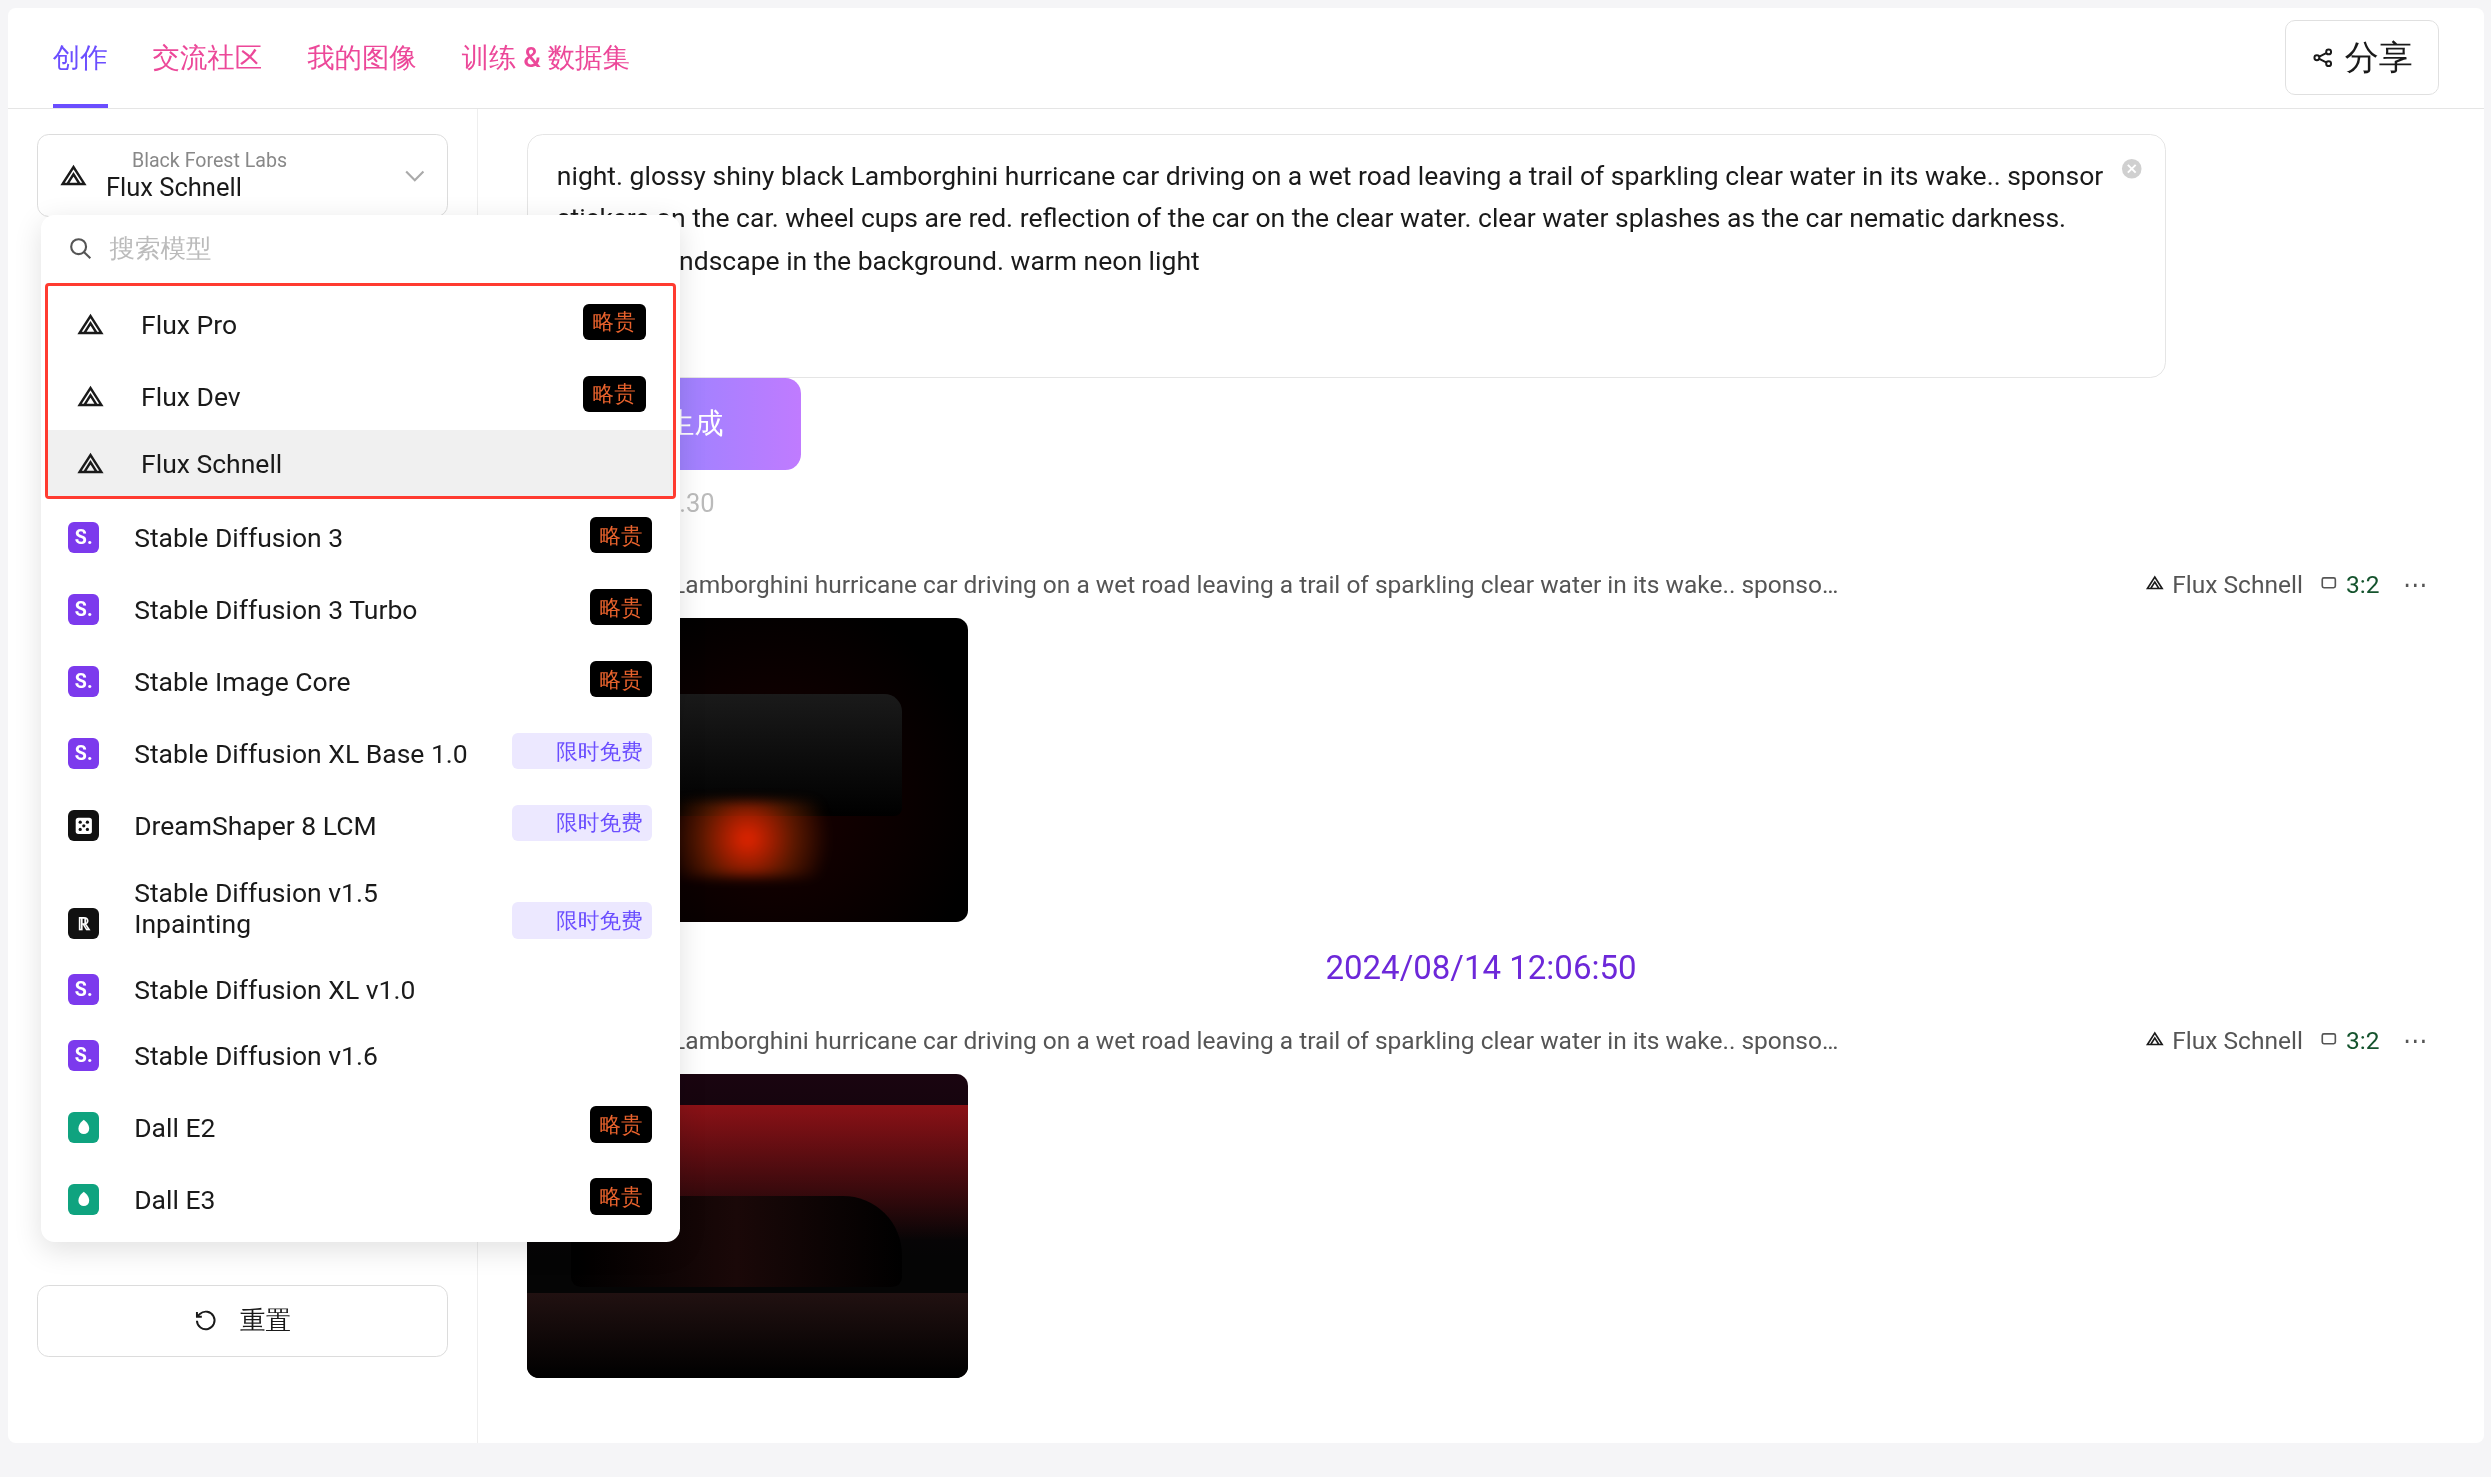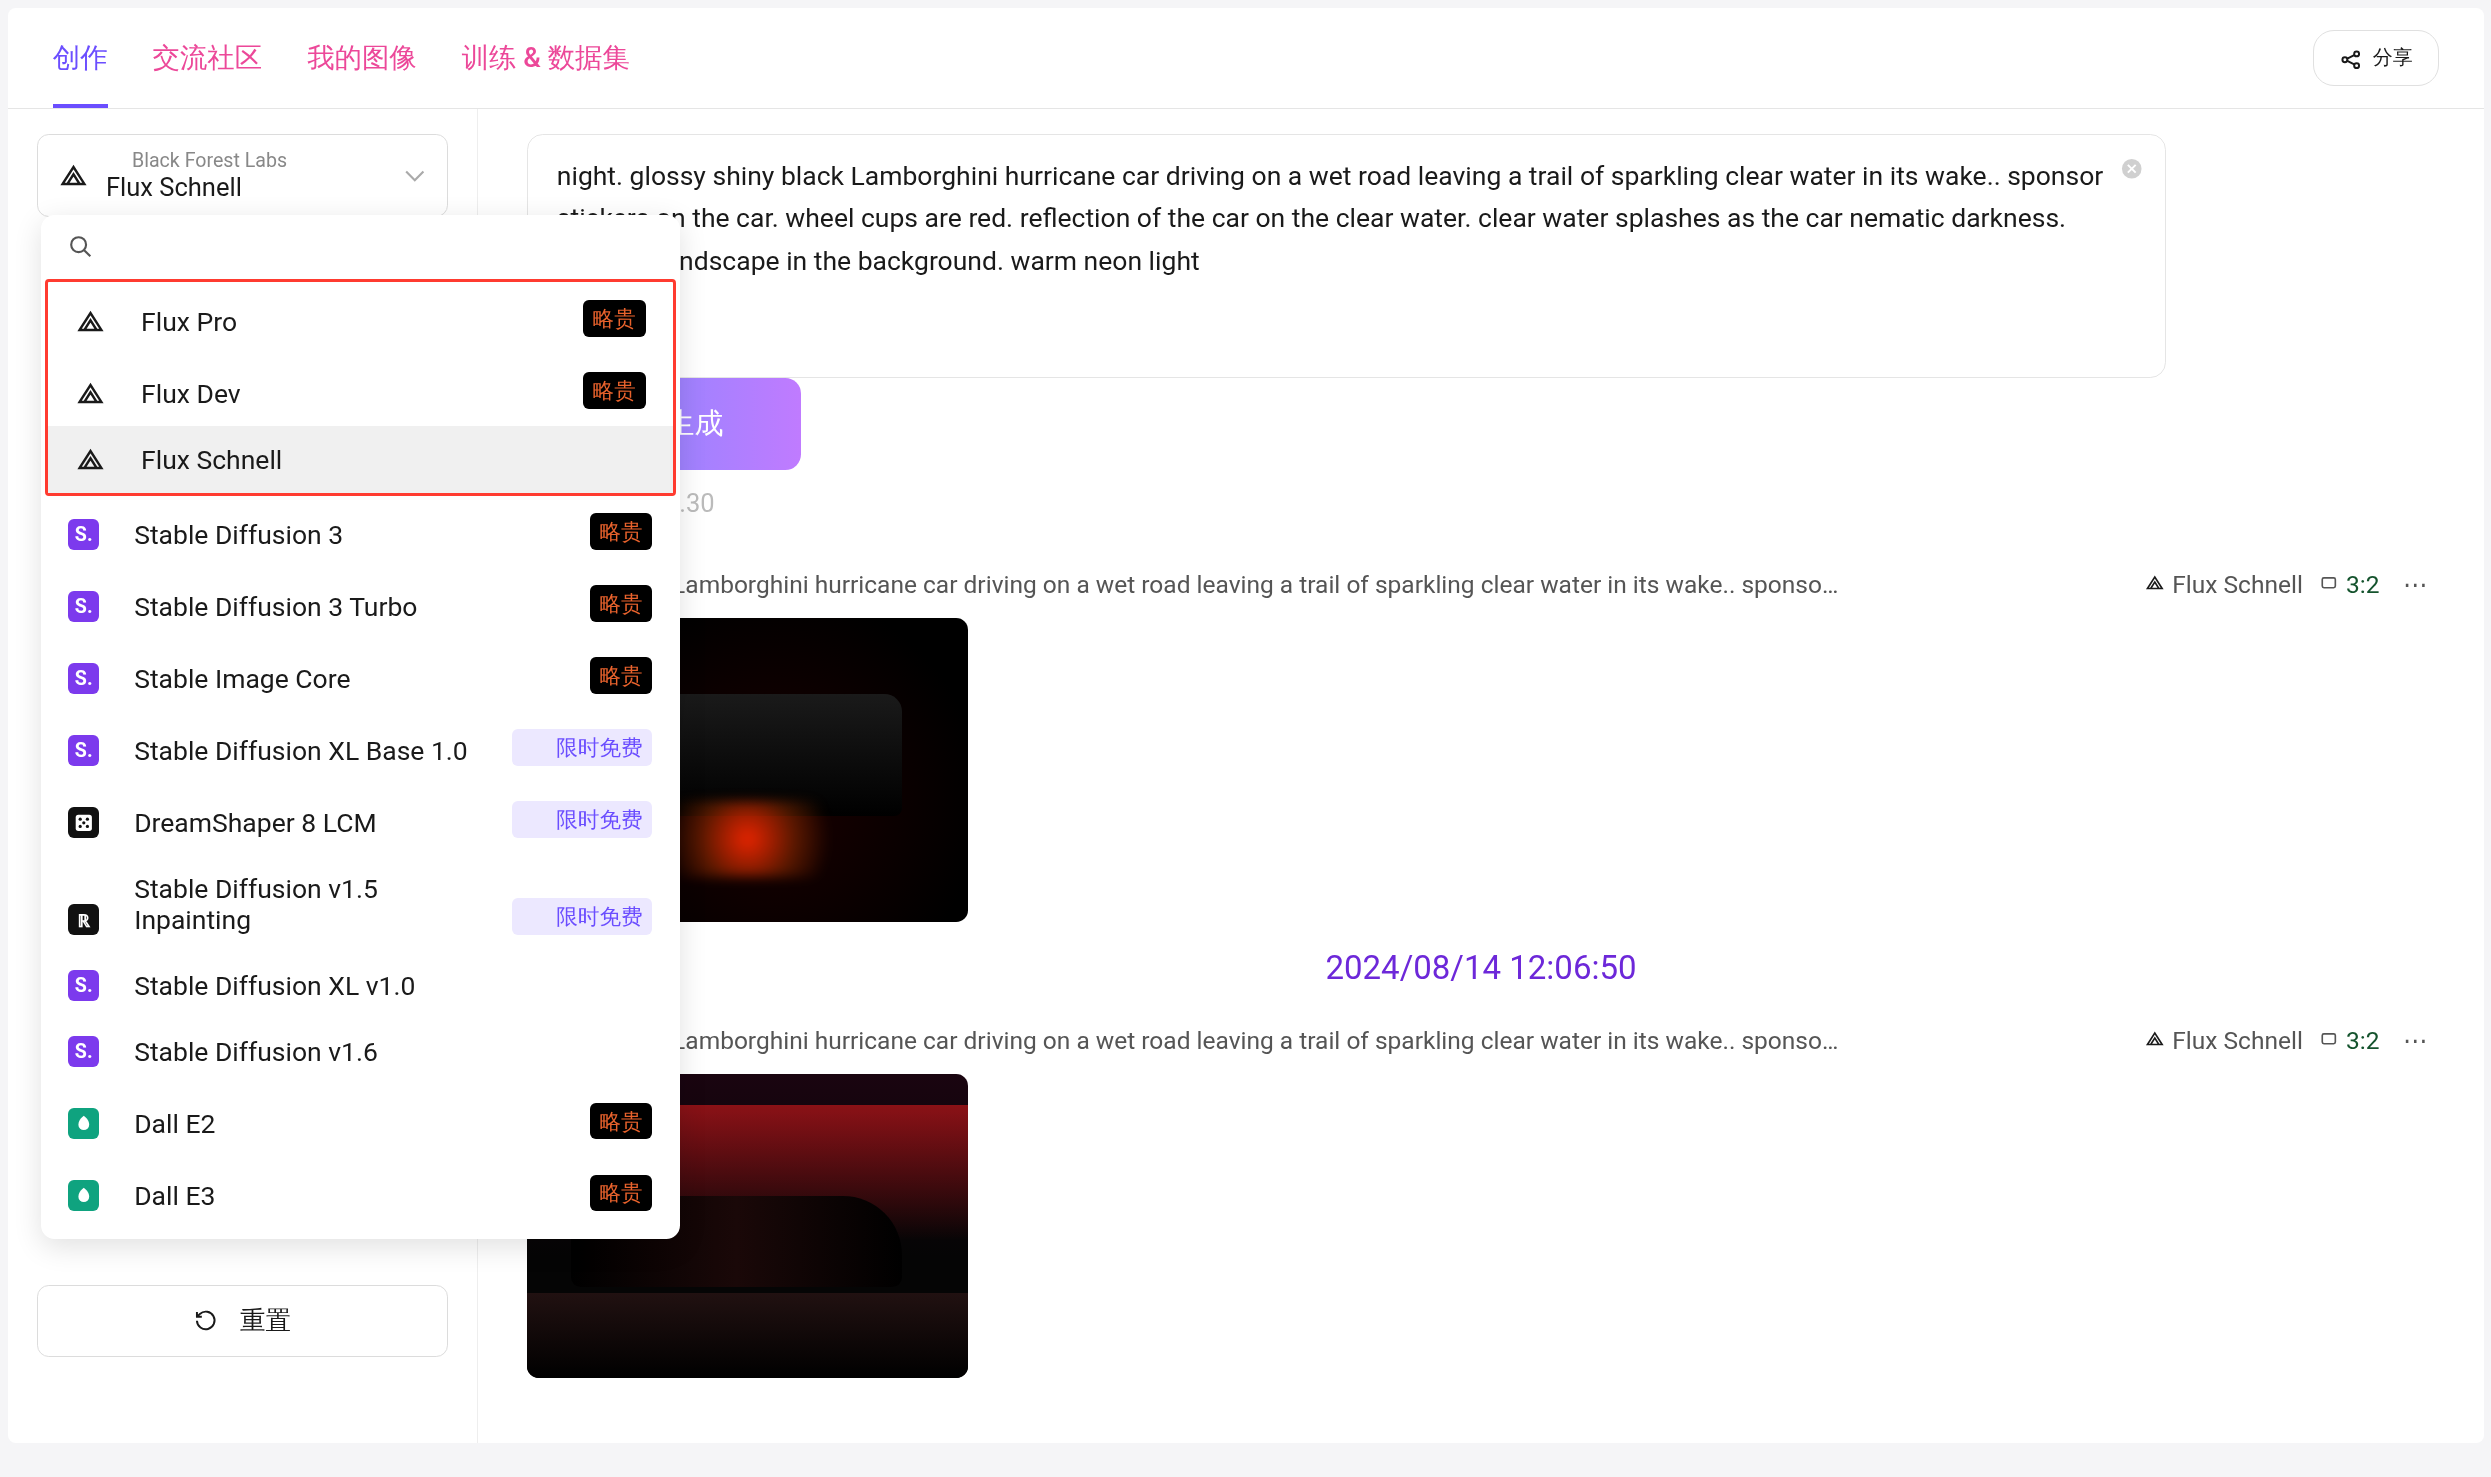--- a/index.html
+++ b/index.html
@@ -2,21 +2,21 @@
 <html><head>
 <meta charset="utf-8">
 <style>
 * { margin: 0; padding: 0; box-sizing: border-box; }
 body { font-family: -apple-system, BlinkMacSystemFont, "Segoe UI", Roboto, "Helvetica Neue", Arial, sans-serif; background: #f5f5f7; color: #1a1a1a; width: 2492px; }
 .wrapper { background: #fff; margin: 7.8px; border-radius: 7.8px; overflow: hidden; }
 .tabs { display: flex; align-items: center; gap: 45px; padding: 0 45px; border-bottom: 1px solid #e5e5e5; height: 101px; }
 .tab { font-size: 27.4px; font-weight: 500; color: #ec4899; cursor: pointer; height: 101px; display: flex; align-items: center; }
 .tab.active { color: #6b4eff; position: relative; }
 .tab.active::after { content: ""; position: absolute; bottom: 0; left: 0; right: 0; height: 3.9px; background: #6b4eff; }
-.share-btn { margin-left: auto; border: 1px solid #e0e0e0; border-radius: 21px; padding: 13.7px 25.5px; display: flex; align-items: flex-end; gap: 9.8px; font-size: 20px; cursor: pointer; background: #fff; }
+.share-btn { margin-left: auto; border: 1px solid #e0e0e0; border-radius: 10px; padding: 13.7px 25.5px; display: flex; align-items: center; gap: 9.8px; font-size: 34px; cursor: pointer; background: #fff; }
 .share-icon { width: 23.5px; height: 23.5px; }
 .content { display: flex; }
 .sidebar { width: 470px; border-right: 1px solid #eee; padding: 25.5px 29px; position: relative; }
 .model-select { border: 1px solid #dcdcdc; border-radius: 11.8px; padding: 13.7px 21.6px; display: flex; align-items: center; gap: 17.6px; cursor: pointer; }
 .model-select .tri-icon { width: 29px; height: 29px; }
 .model-select .txt { flex: 1; }
 .model-select .vendor { font-size: 19.6px; color: #888; margin-left: 26px; }
 .model-select .name { font-size: 25.5px; color: #1a1a1a; }
 .chevron { width: 21.6px; height: 13.7px; }
 .dropdown { position: absolute; top: 106px; left: 33px; width: 639px; background: #fff; border-radius: 13.7px; box-shadow: 0 7.8px 29px rgba(0,0,0,0.12); z-index: 10; padding-bottom: 9.8px; }
@@ -98,20 +98,21 @@
             <path d="M2 2 L10 10 L18 2"></path>
           </svg>
       </div>
 
       <div class="dropdown">
         <div class="search-row">
           <svg class="mag" viewBox="0 0 24 24" fill="none" stroke="#555" stroke-width="2">
               <circle cx="10" cy="10" r="7"></circle>
               <path d="M15 15 L21 21"></path>
             </svg>
+          <input placeholder="搜索模型" style="">
         </div>
         <div id="model-list">
             <div class="highlight-box">
               <div class="model-row">
                 <div class="icon flux">
                   <svg class="tri" viewBox="0 0 24 24">
                     <path d="M3 19 L12 5 L21 19 Z M7 19 L12 11 L17 19" stroke="#1a1a1a" stroke-width="2" fill="none"></path>
                   </svg>
                 </div>
                 <div class="label">Flux Pro</div>

